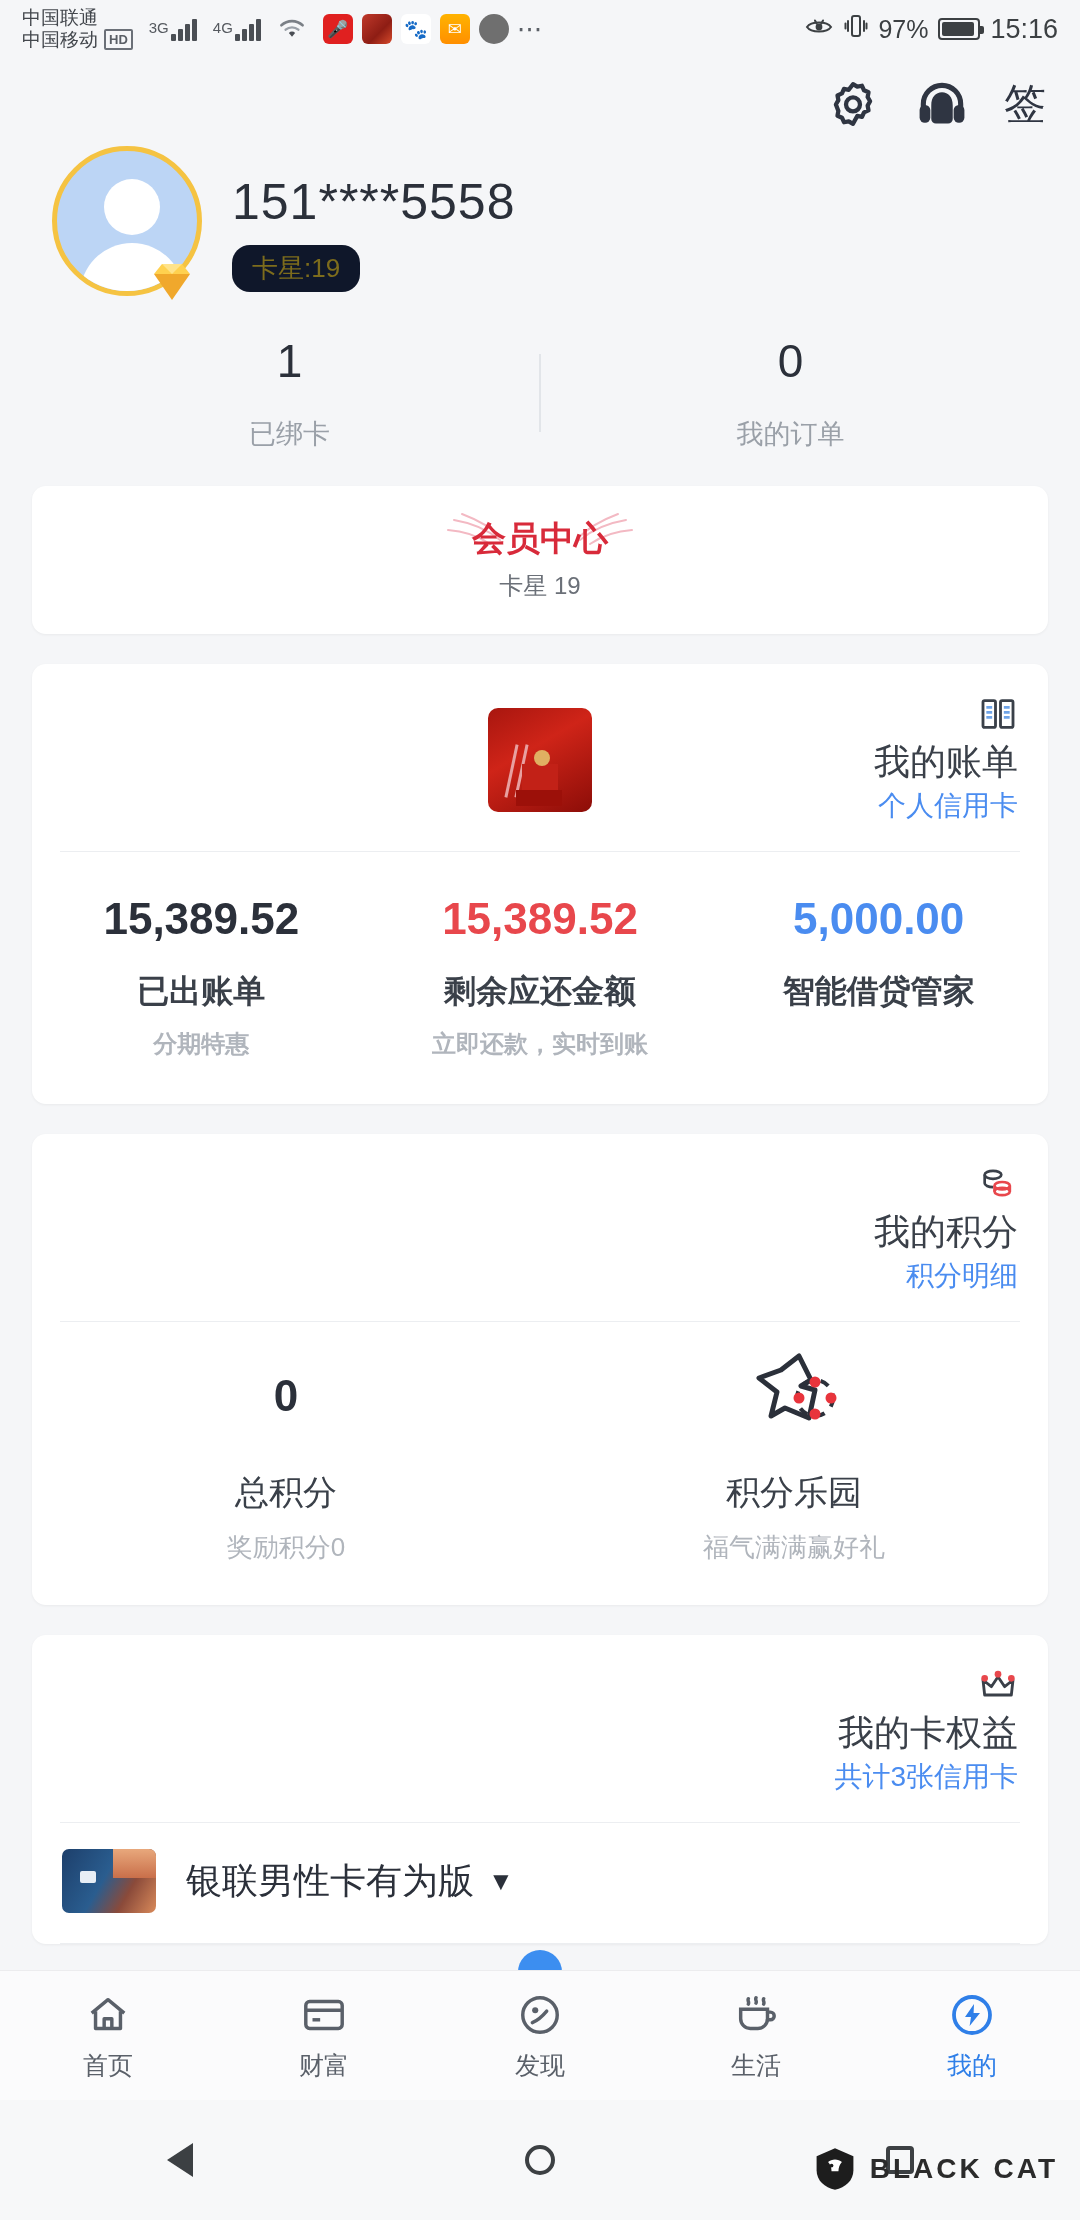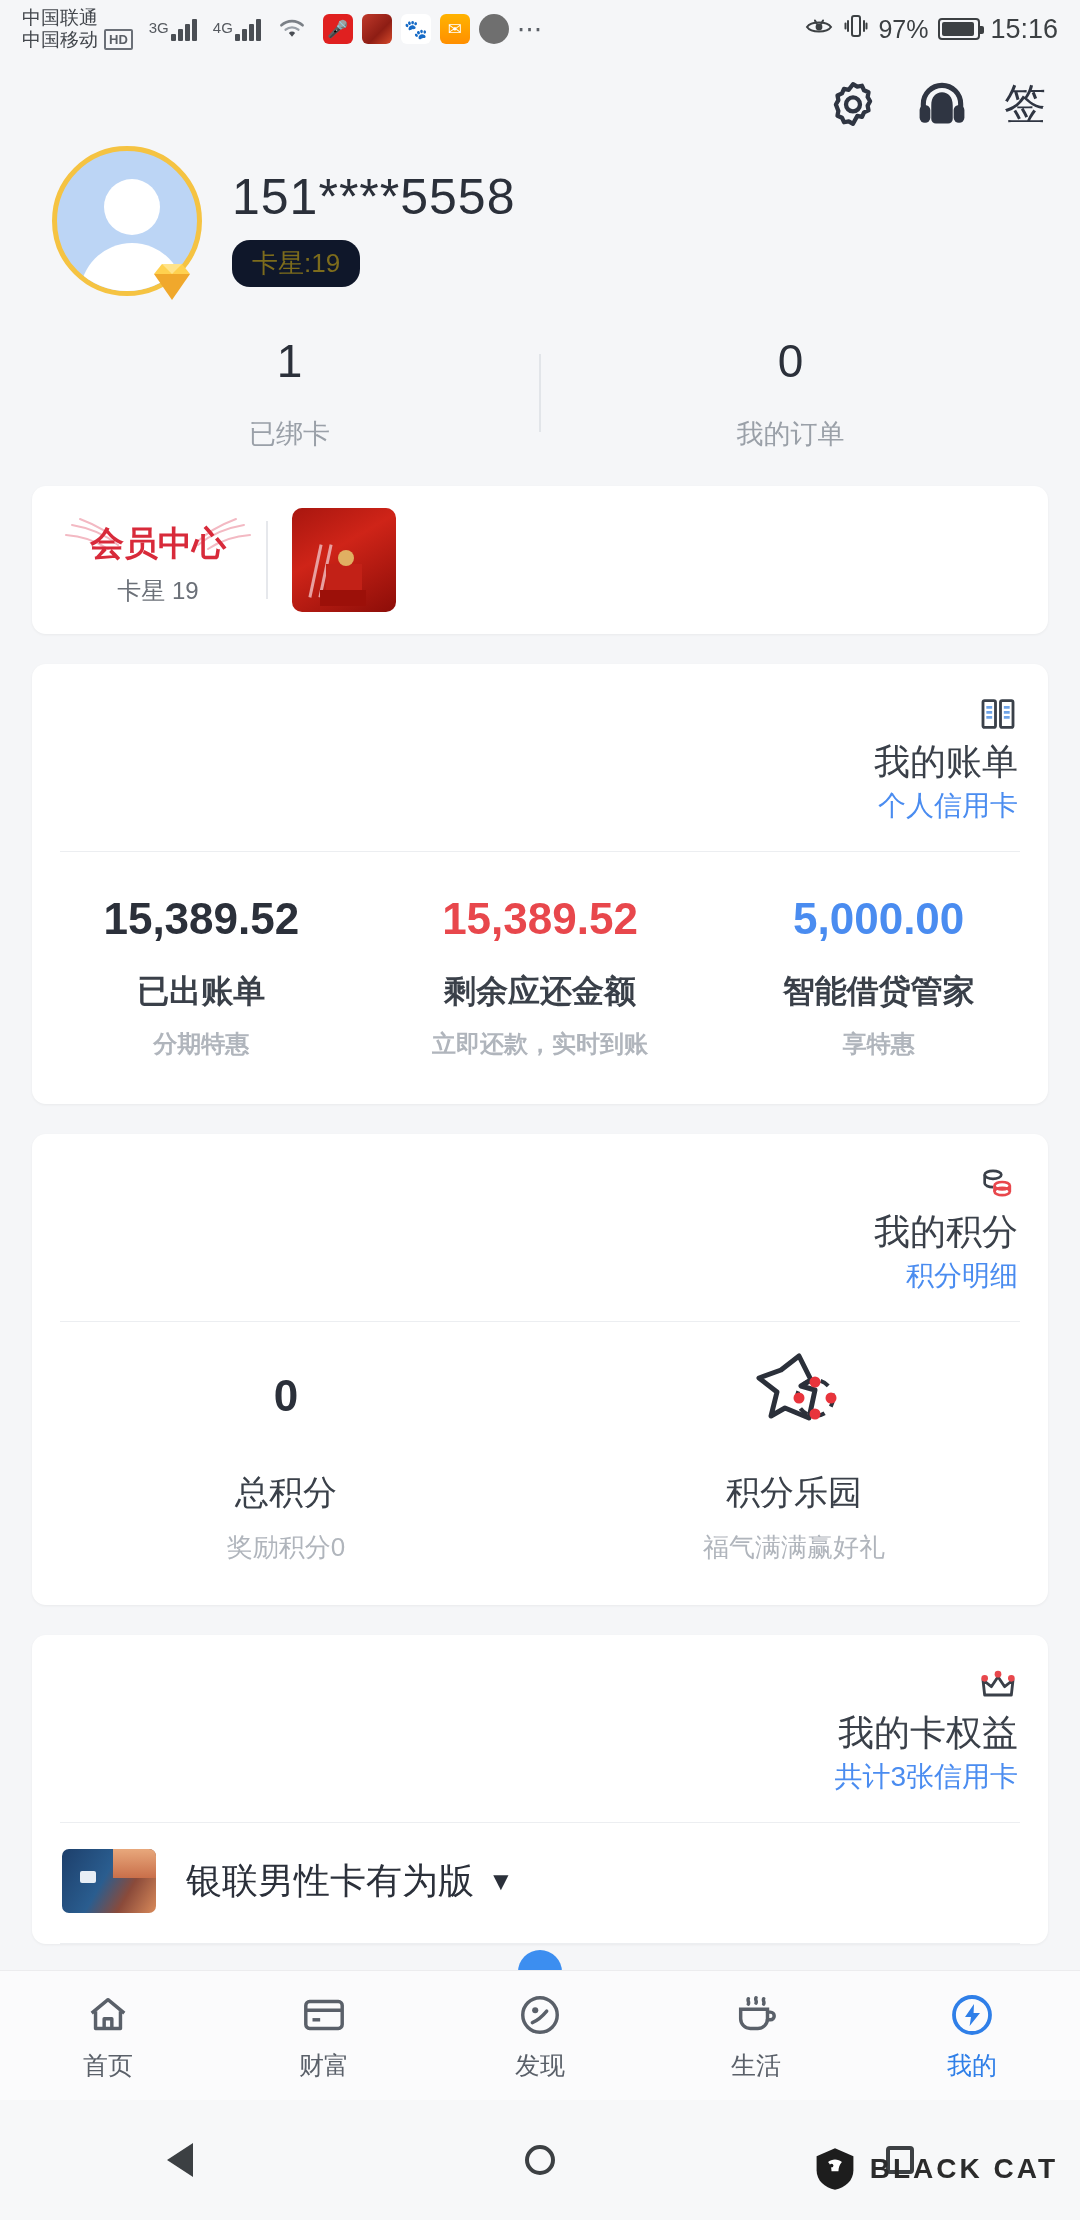--- a/index.html
+++ b/index.html
@@ -43,21 +43,21 @@
   .batt::after { content:""; position:absolute; right:-6px; top:6px; width:4px; height:8px; background:#3c4043; border-radius:0 2px 2px 0; }
   .batt i { display:block; height:100%; width:92%; background:#3c4043; border-radius:2px; }
   .clock { font-size: 27px; }
 
   
   .header-actions { display:flex; justify-content:flex-end; align-items:center; gap: 34px; padding: 18px 34px 4px 0; }
   .hicon { color:#2f3542; display:flex; align-items:center; justify-content:center; }
   .sign-btn { font-size: 42px; color:#2f3542; line-height:1; }
 
   
-  .profile { display:flex; align-items:flex-start; padding: 10px 0 0 52px; position: relative; }
+  .profile { display:flex; align-items:center; padding: 10px 0 0 52px; position: relative; }
   .avatar-wrap { position: relative; width: 150px; height: 150px; flex: 0 0 150px; }
   .avatar {
     width: 150px; height: 150px; border-radius: 50%;
     border: 5px solid #f5c342; background: #bcd5f5;
     overflow: hidden; position: relative;
   }
   .avatar .head { position:absolute; width:56px; height:56px; border-radius:50%; background:#fff; left:47px; top:28px; }
   .avatar .body { position:absolute; width:104px; height:70px; border-radius:52px 52px 0 0; background:#fff; left:23px; top:92px; }
   .gem { position:absolute; left: 92px; bottom: -10px; width: 56px; height: 48px; }
   .pinfo { padding-left: 30px; padding-top: 22px; }
@@ -71,21 +71,21 @@
   .stats { display:flex; align-items:center; margin-top: 38px; padding: 0 40px; }
   .stat { flex:1; text-align:center; }
   .stat .num { font-size: 46px; color:#2b303a; }
   .stat .lbl { font-size: 27px; color:#9aa0a8; margin-top: 28px; }
   .stat-div { width:2px; height:78px; background:#e2e5e9; }
 
   
   .card { background:#fff; border-radius: 14px; margin: 0 32px 30px 32px; box-shadow: 0 1px 3px rgba(0,0,0,.05); }
 
   
-  .member-card { margin-top: 34px; display:flex; align-items:center; padding: 22px 26px; height: 148px; }
+  .member-card { margin-top: 34px; display:flex; align-items:center; padding: 22px 26px; height: 148px; flex-direction: column; }
   .mlogo { width: 200px; text-align:center; flex:0 0 200px; }
   .mlogo .wings { position:relative; height: 58px; display:flex; align-items:center; justify-content:center; }
   .mlogo .msub { font-size: 24px; color:#6b7078; margin-top: 4px; }
   .mdiv { width:2px; height: 78px; background:#e6e8ec; margin: 0 24px 0 8px; }
   .mtext { flex:1; }
   .mtext .t1 { font-size: 34px; color:#3a4049; }
   .mtext .t2 { font-size: 26px; color:#a3a8b0; margin-top: 12px; }
   .mthumb {
     width: 104px; height: 104px; border-radius: 10px; flex:0 0 104px;
     background: linear-gradient(150deg,#a8160f 0%, #cf2418 40%, #8c0d08 100%);
@@ -317,21 +317,20 @@
         <div class="desc">分期特惠</div>
       </div>
       <div class="bcol">
         <div class="amt red">15,389.52</div>
         <div class="name">剩余应还金额</div>
         <div class="desc">立即还款，实时到账</div>
       </div>
       <div class="bcol">
         <div class="amt blue">5,000.00</div>
         <div class="name">智能借贷管家</div>
-        <div class="desc">享特惠</div>
       </div>
     </div>
   </div>
 
   <div class="card">
     <div class="sec-head">
       <span>
         <svg width="40" height="40" viewBox="0 0 24 24" fill="none">
           <ellipse cx="9" cy="6.5" rx="5" ry="2.4" stroke="#3a4049" stroke-width="1.6"></ellipse>
           <path d="M4 6.5v5c0 1.3 2.2 2.4 5 2.4" stroke="#3a4049" stroke-width="1.6"></path>

